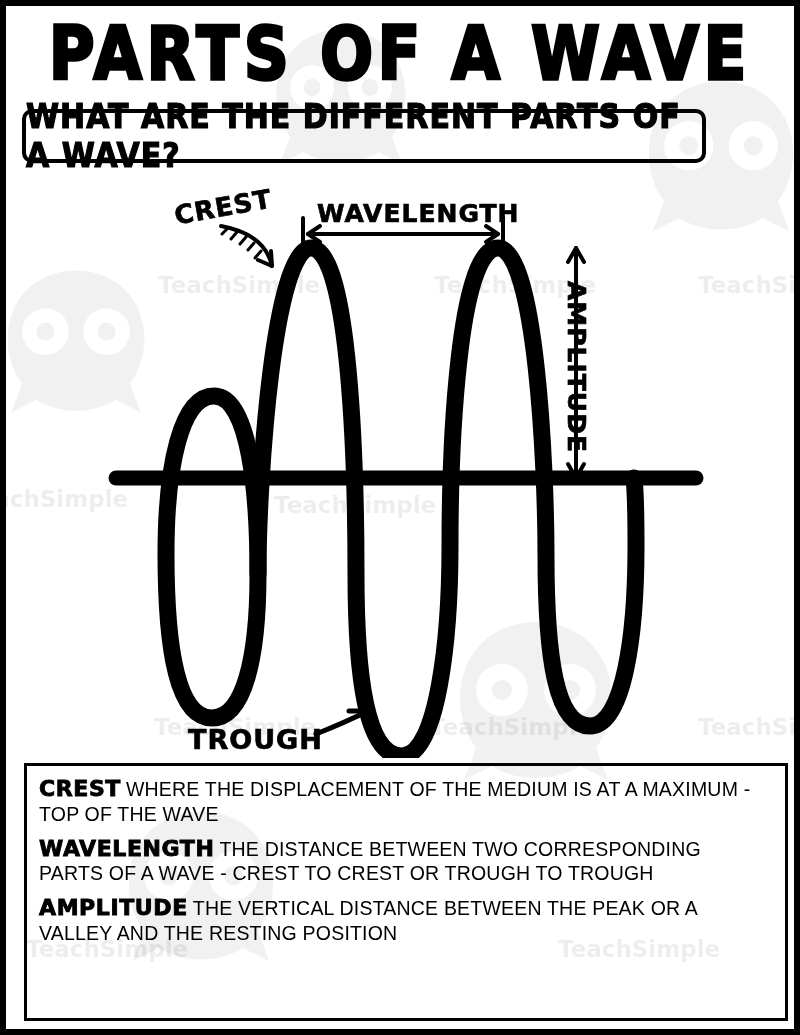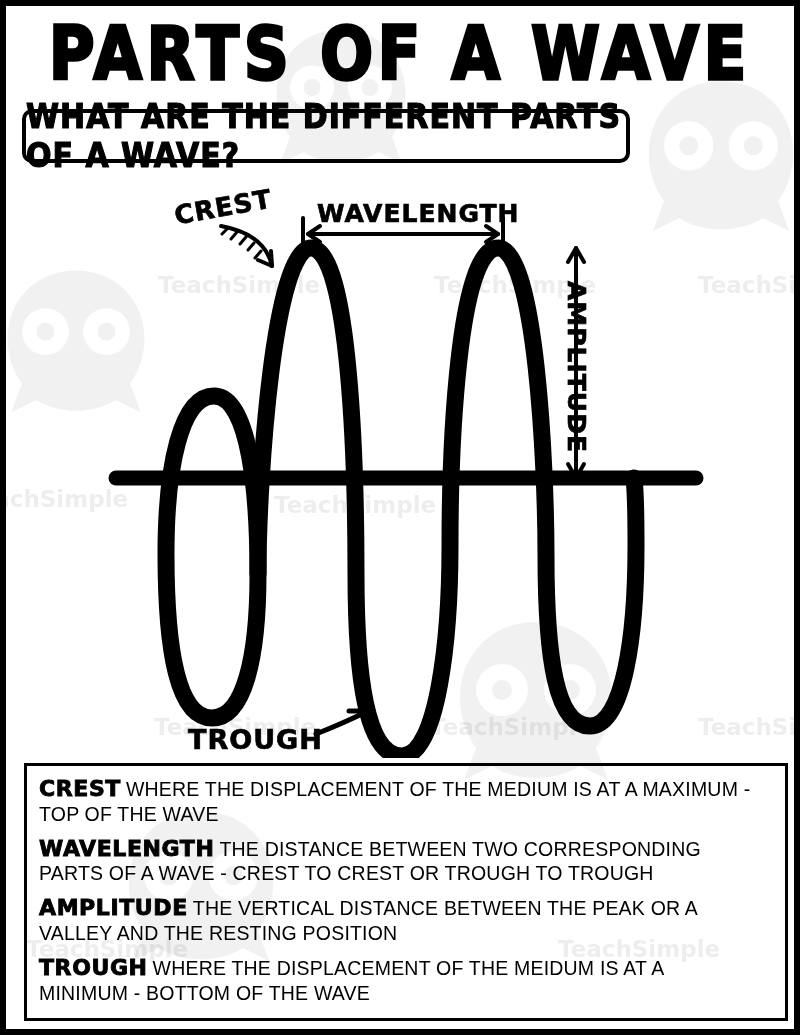--- a/index.html
+++ b/index.html
@@ -64,21 +64,21 @@
     z-index: 3;
     -webkit-text-stroke: 3px #000;
     transform: scaleY(1.18);
     transform-origin: top center;
   }
 
   .subtitle-box {
     position: absolute;
     left: 16px;
     top: 103px;
-    width: 608px;
+    width: 684px;
     height: 54px;
     border: 4px solid #000;
     border-radius: 10px;
     box-sizing: border-box;
     display: flex;
     align-items: center;
     justify-content: center;
     z-index: 3;
     background: transparent;
   }
@@ -277,18 +277,15 @@
   <div class="defs-box">
     <div class="def-row">
       <span class="def-term">CREST</span><span class="def-text">WHERE THE DISPLACEMENT OF THE MEDIUM IS AT A MAXIMUM - TOP OF THE WAVE</span>
     </div>
     <div class="def-row">
       <span class="def-term">WAVELENGTH</span><span class="def-text">THE DISTANCE BETWEEN TWO CORRESPONDING PARTS OF A WAVE - CREST TO CREST OR TROUGH TO TROUGH</span>
     </div>
     <div class="def-row">
       <span class="def-term">AMPLITUDE</span><span class="def-text">THE VERTICAL DISTANCE BETWEEN THE PEAK OR A VALLEY AND THE RESTING POSITION</span>
     </div>
-    <div class="def-row">
-      <span class="def-term">TROUGH</span><span class="def-text">WHERE THE DISPLACEMENT OF THE MEIDUM IS AT A MINIMUM - BOTTOM OF THE WAVE</span>
-    </div>
   </div>
 
 </div>
 
 </body></html>

